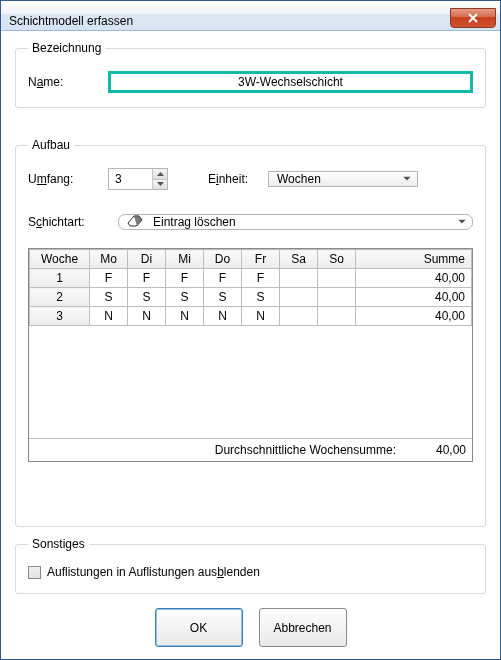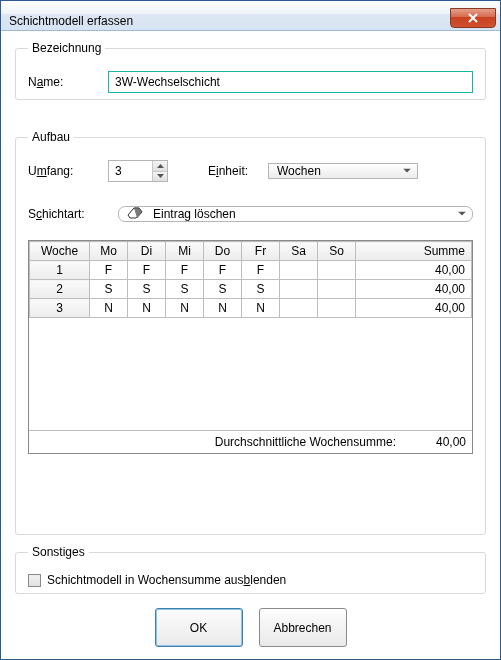--- a/index.html
+++ b/index.html
@@ -50,41 +50,42 @@
   .content {
     flex: 1;
     padding: 10px 14px 12px 14px;
     display: flex;
     flex-direction: column;
   }
   fieldset {
     border: 1px solid #d9d9d9;
     border-radius: 3px;
     margin: 0 0 10px 0;
-    padding: 10px 12px 6px 12px;
+    padding: 10px 12px 14px 12px;
   }
   legend {
     padding: 0 4px;
     color: #000;
   }
   .row {
     display: flex;
     align-items: center;
   }
   .label {
     width: 80px;
   }
   .underline { text-decoration: underline; }
   input[type=text].wide {
     flex: 1;
     height: 22px;
-    border: 1px solid #14b8a6;
+    border: 3px solid #14b8a6;
     padding: 0 6px;
     font: inherit;
     background: #fff;
+    text-align: center;
   }
   .spin-wrap {
     position: relative;
     width: 60px;
     height: 22px;
   }
   .spin-wrap input {
     width: 100%;
     height: 100%;
     border: 1px solid #b5b5b5;
@@ -348,21 +349,21 @@
           <span>40,00</span>
         </div>
       </div>
 
     </fieldset>
 
     <fieldset>
       <legend>Sonstiges</legend>
       <div class="checkbox-row" style="margin-top:4px;">
         <span class="chk"></span>
-        <span><span>Schichtmodell in Wochensumme aus</span><span class="underline">b</span><span>lenden</span></span>
+        <span><span>Auflistungen in Auflistungen aus</span><span class="underline">b</span><span>lenden</span></span>
       </div>
     </fieldset>
 
     <div class="button-bar">
       <button class="btn default">OK</button>
       <button class="btn">Abbrechen</button>
     </div>
 
   </div>
 </div>

